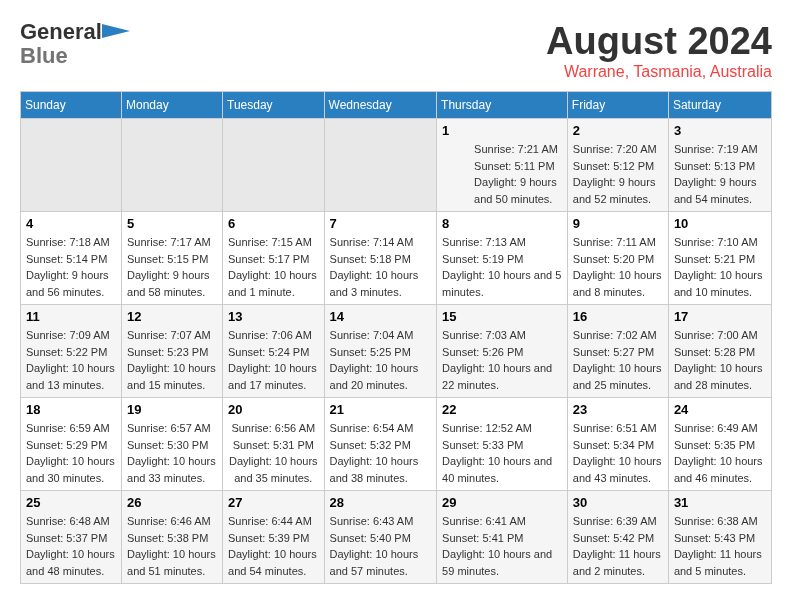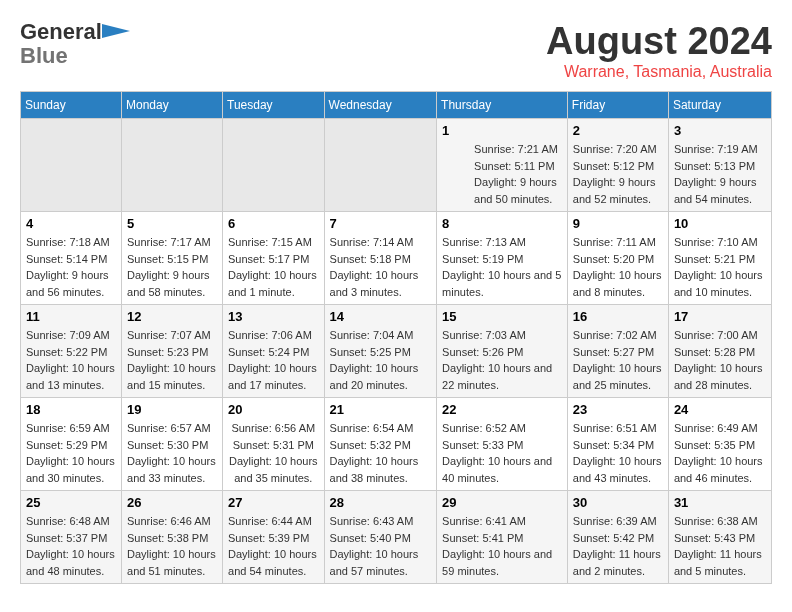--- a/index.html
+++ b/index.html
@@ -256,21 +256,21 @@
 Daylight: 10 hours and 35 minutes.</div>
         </td>
         <td>
           <span class="day-number">21</span>
           <div class="day-info" style="white-space: pre-line;">Sunrise: 6:54 AM
 Sunset: 5:32 PM
 Daylight: 10 hours and 38 minutes.</div>
         </td>
         <td>
           <span class="day-number">22</span>
-          <div class="day-info" style="white-space: pre-line;">Sunrise: 6:52 AM
+          <div class="day-info" style="white-space: pre-line;">Sunrise: 12:52 AM
 Sunset: 5:33 PM
 Daylight: 10 hours and 40 minutes.</div>
         </td>
         <td>
           <span class="day-number">23</span>
           <div class="day-info" style="white-space: pre-line;">Sunrise: 6:51 AM
 Sunset: 5:34 PM
 Daylight: 10 hours and 43 minutes.</div>
         </td>
         <td>

